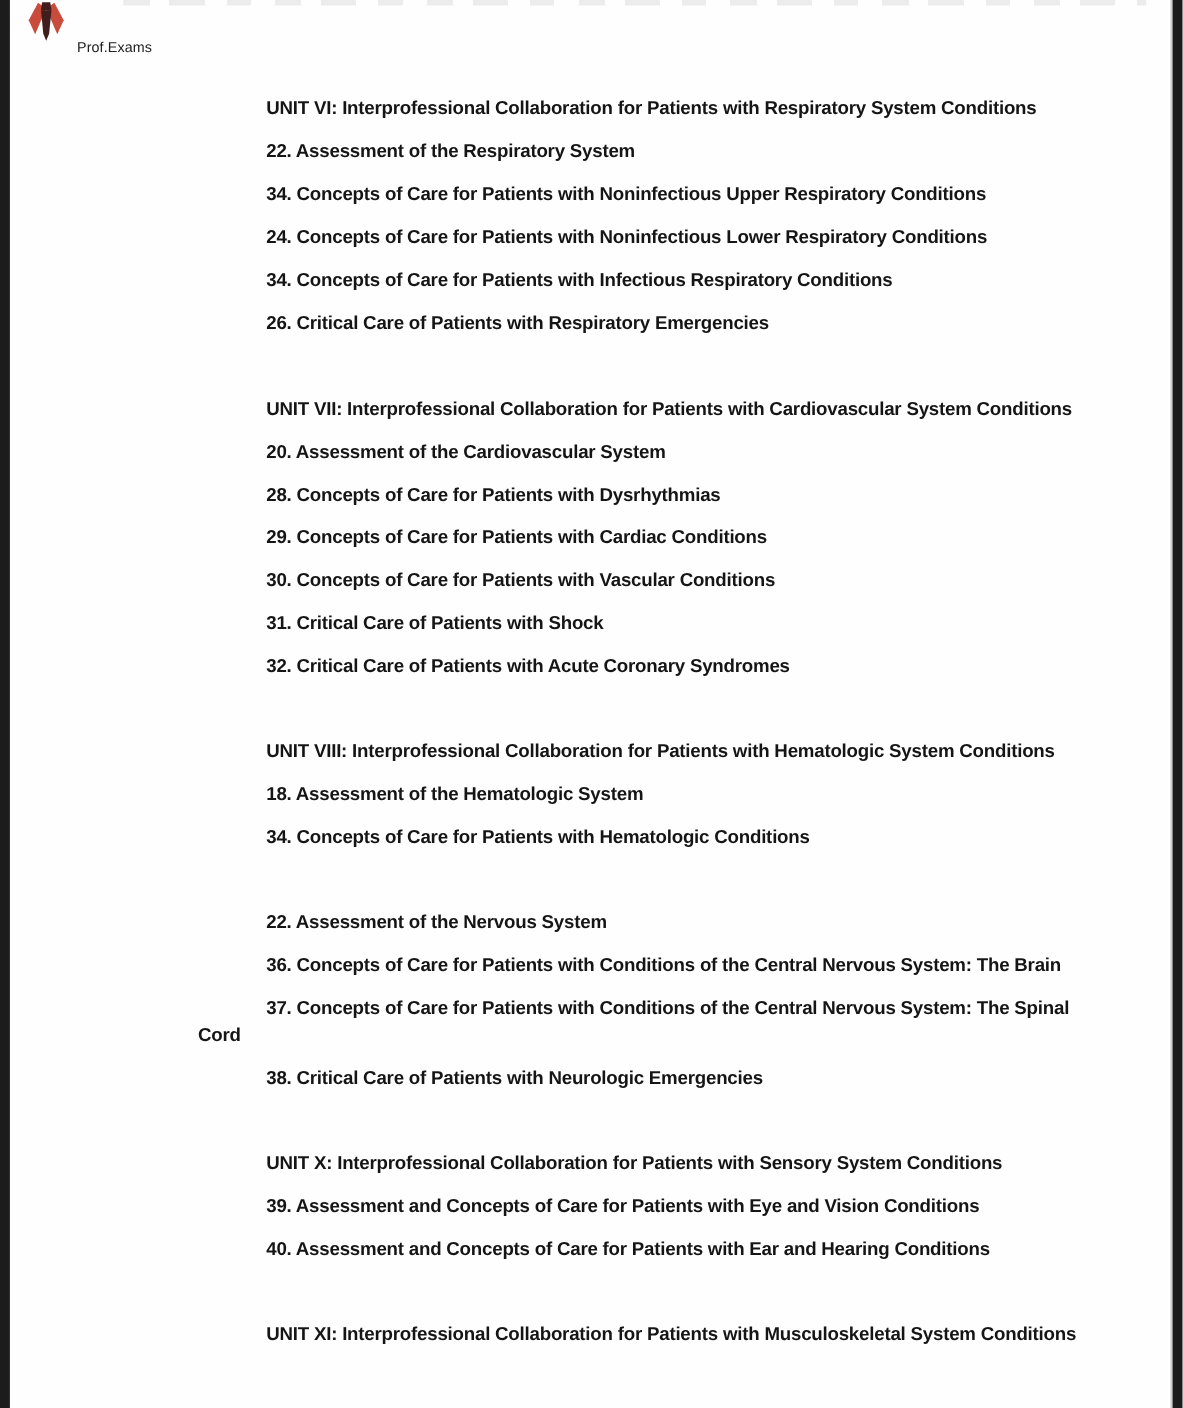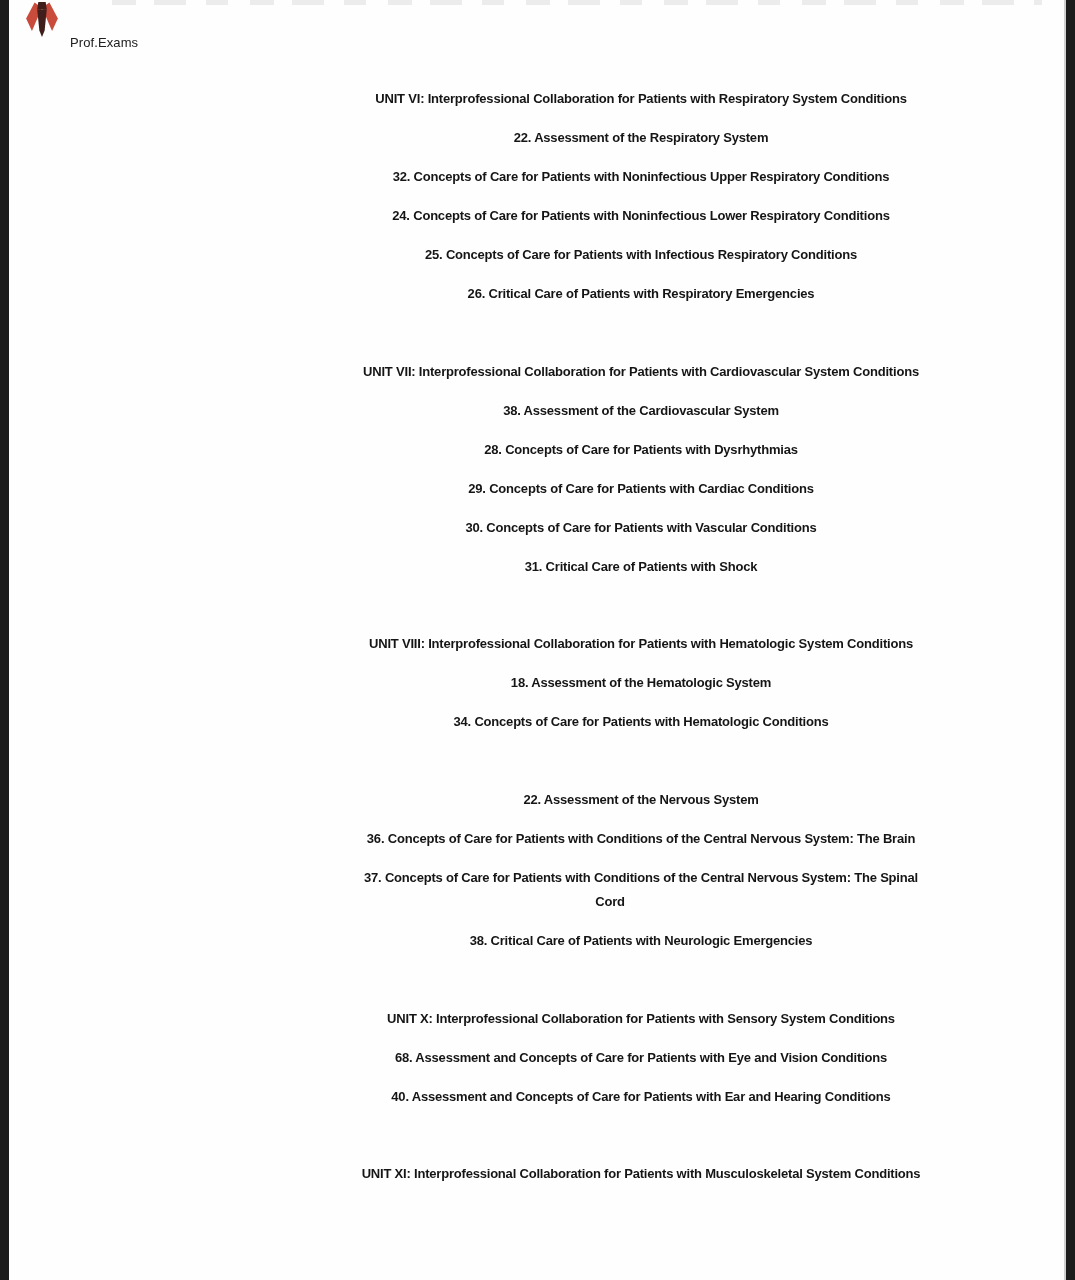--- a/index.html
+++ b/index.html
@@ -54,24 +54,23 @@
       line-height: 16px;
       color: #202020;
       letter-spacing: 0.1px;
     }
     .toc {
       position: absolute;
       left: 180px;
       top: 87px;
       width: 860px;
       font-weight: bold;
-      font-size: 13px;
+      font-size: 17px;
       letter-spacing: -0.2px;
       color: #151515;
-      text-align: center;
     }
     .para { margin-bottom: 14.5px; }
     .tline { line-height: 24.5px; white-space: nowrap; }
     .tline.indent { margin-left: 62px; }
     .gap { height: 38.5px; }
   </style>
 </head>
 <body>
 
 <div class="edge-bar left"></div>
@@ -89,49 +88,52 @@
 </header>
 
 <main class="toc" id="toc">
     <div class="para unit">
       <div class="tline indent">UNIT VI: Interprofessional Collaboration for Patients with Respiratory System Conditions</div>
     </div>
     <div class="para chapter">
       <div class="tline indent">22. Assessment of the Respiratory System</div>
     </div>
     <div class="para chapter">
-      <div class="tline indent">32. Concepts of Care for Patients with Noninfectious Upper Respiratory Conditions</div>
+      <div class="tline indent">34. Concepts of Care for Patients with Noninfectious Upper Respiratory Conditions</div>
     </div>
     <div class="para chapter">
       <div class="tline indent">24. Concepts of Care for Patients with Noninfectious Lower Respiratory Conditions</div>
     </div>
     <div class="para chapter">
-      <div class="tline indent">25. Concepts of Care for Patients with Infectious Respiratory Conditions</div>
+      <div class="tline indent">34. Concepts of Care for Patients with Infectious Respiratory Conditions</div>
     </div>
     <div class="para chapter">
       <div class="tline indent">26. Critical Care of Patients with Respiratory Emergencies</div>
     </div>
     <div class="gap"></div>
     <div class="para unit">
       <div class="tline indent">UNIT VII: Interprofessional Collaboration for Patients with Cardiovascular System Conditions</div>
     </div>
     <div class="para chapter">
-      <div class="tline indent">38. Assessment of the Cardiovascular System</div>
+      <div class="tline indent">20. Assessment of the Cardiovascular System</div>
     </div>
     <div class="para chapter">
       <div class="tline indent">28. Concepts of Care for Patients with Dysrhythmias</div>
     </div>
     <div class="para chapter">
       <div class="tline indent">29. Concepts of Care for Patients with Cardiac Conditions</div>
     </div>
     <div class="para chapter">
       <div class="tline indent">30. Concepts of Care for Patients with Vascular Conditions</div>
     </div>
     <div class="para chapter">
       <div class="tline indent">31. Critical Care of Patients with Shock</div>
+    </div>
+    <div class="para chapter">
+      <div class="tline indent">32. Critical Care of Patients with Acute Coronary Syndromes</div>
     </div>
     <div class="gap"></div>
     <div class="para unit">
       <div class="tline indent">UNIT VIII: Interprofessional Collaboration for Patients with Hematologic System Conditions</div>
     </div>
     <div class="para chapter">
       <div class="tline indent">18. Assessment of the Hematologic System</div>
     </div>
     <div class="para chapter">
       <div class="tline indent">34. Concepts of Care for Patients with Hematologic Conditions</div>
@@ -148,21 +150,21 @@
       <div class="tline cont">Cord</div>
     </div>
     <div class="para chapter">
       <div class="tline indent">38. Critical Care of Patients with Neurologic Emergencies</div>
     </div>
     <div class="gap"></div>
     <div class="para unit">
       <div class="tline indent">UNIT X: Interprofessional Collaboration for Patients with Sensory System Conditions</div>
     </div>
     <div class="para chapter">
-      <div class="tline indent">68. Assessment and Concepts of Care for Patients with Eye and Vision Conditions</div>
+      <div class="tline indent">39. Assessment and Concepts of Care for Patients with Eye and Vision Conditions</div>
     </div>
     <div class="para chapter">
       <div class="tline indent">40. Assessment and Concepts of Care for Patients with Ear and Hearing Conditions</div>
     </div>
     <div class="gap"></div>
     <div class="para unit">
       <div class="tline indent">UNIT XI: Interprofessional Collaboration for Patients with Musculoskeletal System Conditions</div>
     </div>
   </main>
 

